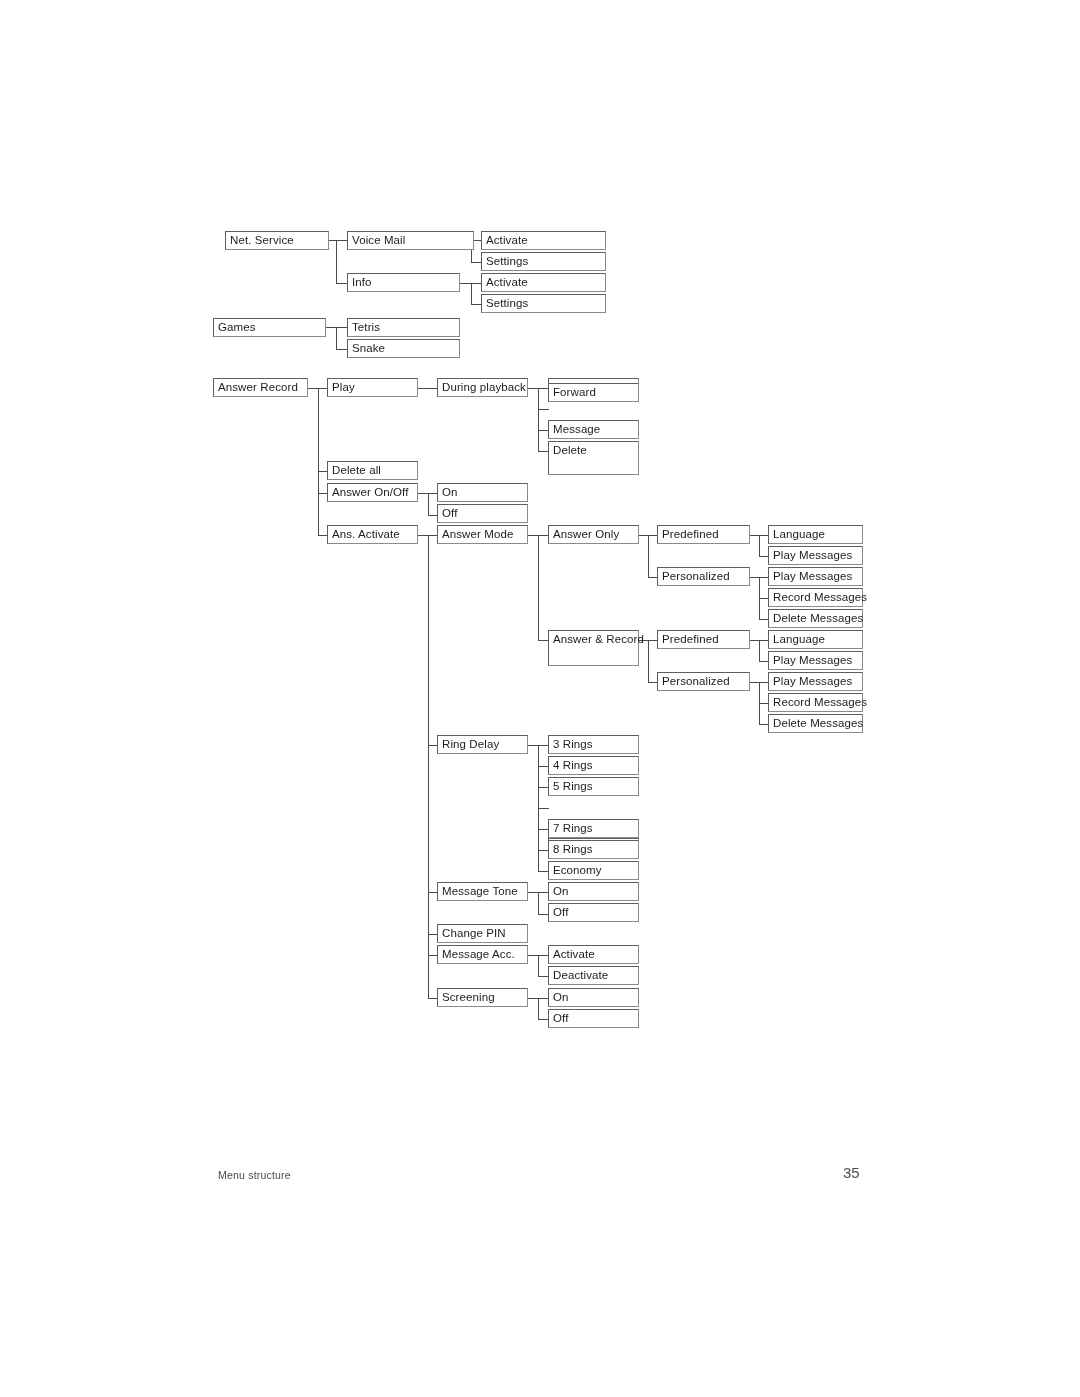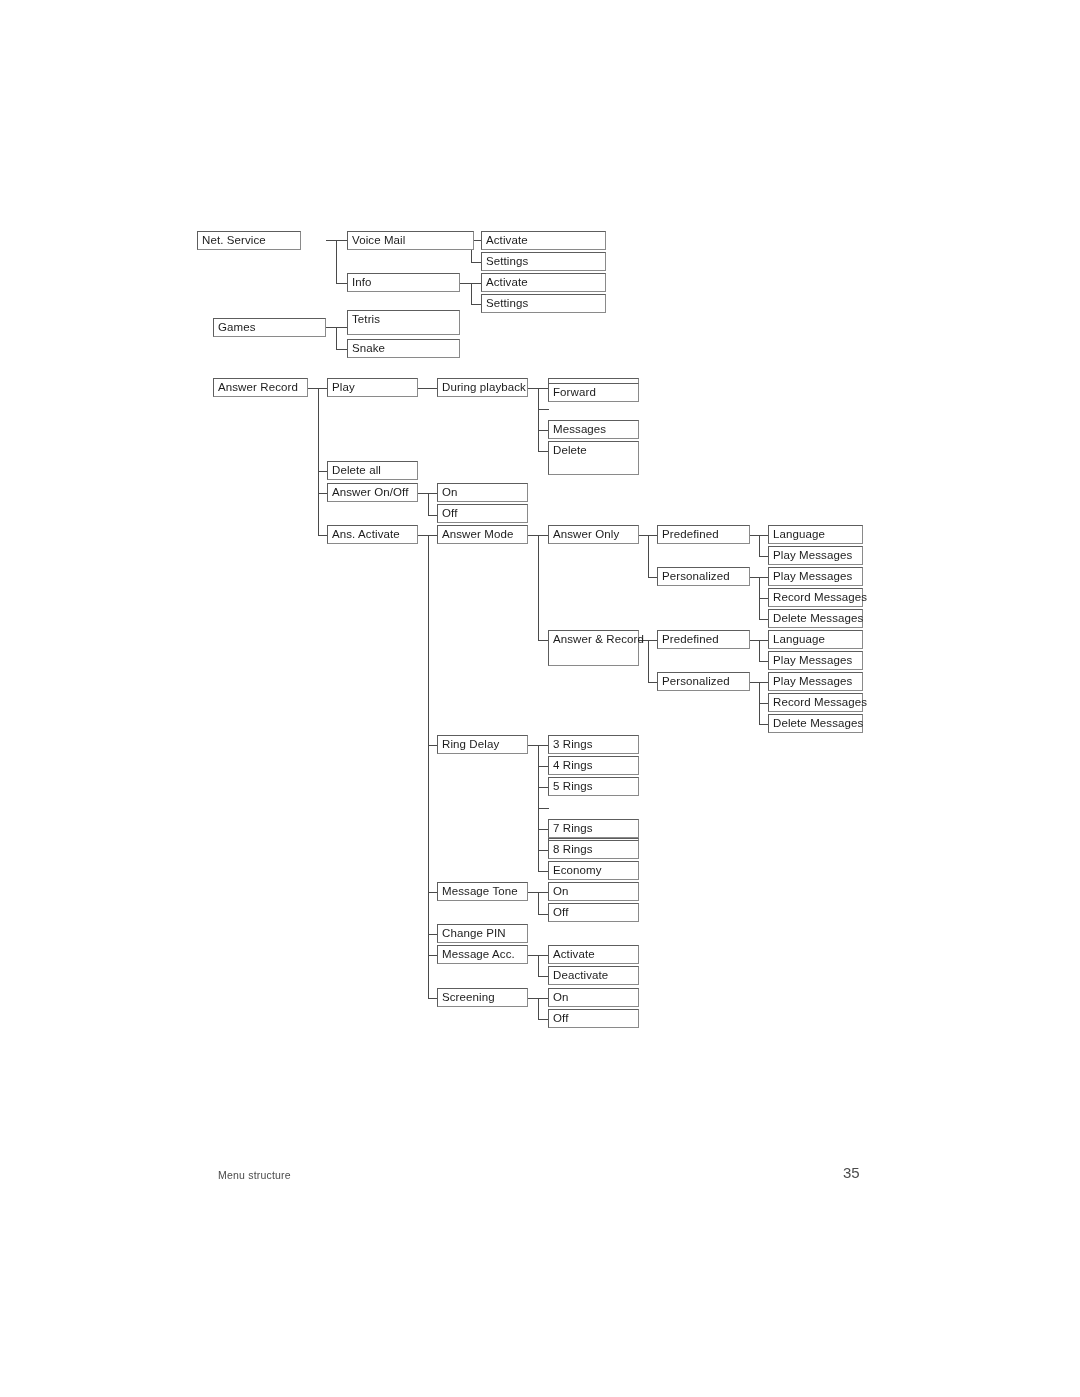--- a/index.html
+++ b/index.html
@@ -154,36 +154,36 @@
     <div class="conn h" style="left: 538px; top: 892px; width: 11px;"></div>
     <div class="conn h" style="left: 538px; top: 914px; width: 11px;"></div>
     <div class="conn h" style="left: 528px; top: 955px; width: 10px;"></div>
     <div class="conn v" style="left: 538px; top: 955px; height: 21px;"></div>
     <div class="conn h" style="left: 538px; top: 955px; width: 11px;"></div>
     <div class="conn h" style="left: 538px; top: 976px; width: 11px;"></div>
     <div class="conn h" style="left: 528px; top: 998px; width: 10px;"></div>
     <div class="conn v" style="left: 538px; top: 998px; height: 21px;"></div>
     <div class="conn h" style="left: 538px; top: 998px; width: 11px;"></div>
     <div class="conn h" style="left: 538px; top: 1019px; width: 11px;"></div>
-    <div class="node" style="left: 197px; top: 231px; width: 104px; height: 19px;">Net. Service</div>
+    <div class="node" style="left: 225px; top: 231px; width: 104px; height: 19px;">Net. Service</div>
     <div class="node" style="left: 347px; top: 231px; width: 127px; height: 19px;">Voice Mail</div>
     <div class="node" style="left: 481px; top: 231px; width: 125px; height: 19px;">Activate</div>
     <div class="node" style="left: 481px; top: 252px; width: 125px; height: 19px;">Settings</div>
     <div class="node" style="left: 347px; top: 273px; width: 113px; height: 19px;">Info</div>
     <div class="node" style="left: 481px; top: 273px; width: 125px; height: 19px;">Activate</div>
     <div class="node" style="left: 481px; top: 294px; width: 125px; height: 19px;">Settings</div>
     <div class="node" style="left: 213px; top: 318px; width: 113px; height: 19px;">Games</div>
-    <div class="node" style="left: 347px; top: 310px; width: 113px; height: 25px;">Tetris</div>
+    <div class="node" style="left: 347px; top: 318px; width: 113px; height: 19px;">Tetris</div>
     <div class="node" style="left: 347px; top: 339px; width: 113px; height: 19px;">Snake</div>
     <div class="node" style="left: 213px; top: 378px; width: 95px; height: 19px;">Answer Record</div>
     <div class="node" style="left: 327px; top: 378px; width: 91px; height: 19px;">Play</div>
     <div class="node" style="left: 437px; top: 378px; width: 91px; height: 19px;">During playback</div>
     <div class="node" style="left: 548px; top: 378px; width: 91px; height: 19px;">Repeat</div>
     <div class="node" style="left: 548px; top: 383px; width: 91px; height: 19px;">Forward</div>
-    <div class="node" style="left: 548px; top: 420px; width: 91px; height: 19px;">Messages</div>
+    <div class="node" style="left: 548px; top: 420px; width: 91px; height: 19px;">Message</div>
     <div class="node" style="left: 548px; top: 441px; width: 91px; height: 34px;">Delete</div>
     <div class="node" style="left: 327px; top: 461px; width: 91px; height: 19px;">Delete all</div>
     <div class="node" style="left: 327px; top: 483px; width: 91px; height: 19px;">Answer On/Off</div>
     <div class="node" style="left: 437px; top: 483px; width: 91px; height: 19px;">On</div>
     <div class="node" style="left: 437px; top: 504px; width: 91px; height: 19px;">Off</div>
     <div class="node" style="left: 327px; top: 525px; width: 91px; height: 19px;">Ans. Activate</div>
     <div class="node" style="left: 437px; top: 525px; width: 91px; height: 19px;">Answer Mode</div>
     <div class="node" style="left: 548px; top: 525px; width: 91px; height: 19px;">Answer Only</div>
     <div class="node" style="left: 657px; top: 525px; width: 93px; height: 19px;">Predefined</div>
     <div class="node" style="left: 768px; top: 525px; width: 95px; height: 19px;">Language</div>

